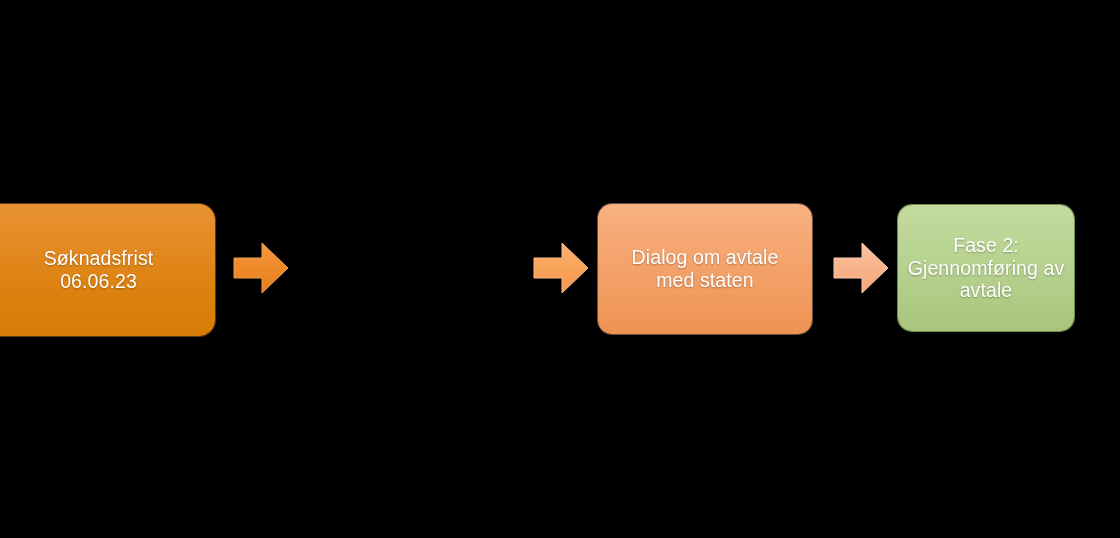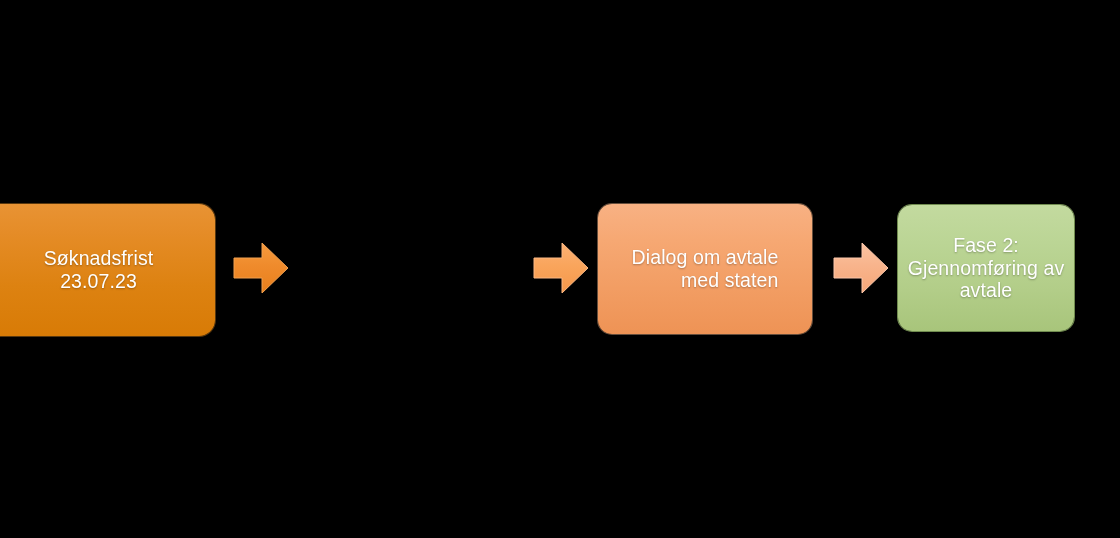--- a/index.html
+++ b/index.html
@@ -78,21 +78,21 @@
   .node-text {
     font-size: 19.5px;
     line-height: 1.16;
     white-space: pre-line;
     margin: 0;
     padding: 0;
   }
   .node-1 .node-text { text-align: center; }
   .node-2 .node-text.lead { text-align: left; width: 176px; }
   .node-2 .node-text.sub  { text-align: center; width: 176px; margin-top: 14px; }
-  .node-3 .node-text { text-align: right; }
+  .node-3 .node-text { text-align: center; }
   .node-4 .node-text { text-align: center; }
 
   
   .arrow {
     position: absolute;
     top: 240px;
     width: 58px;
     height: 56px;
   }
   .arrow svg { display: block; width: 100%; height: 100%; }
@@ -101,21 +101,21 @@
   .arrow-2 { left: 532px; }
   .arrow-3 { left: 832px; }
 </style>
 </head>
 <body>
 
 <div id="stage">
 
   <div class="node node-1">
     <div class="node-text">Søknadsfrist
-23.07.23</div>
+06.06.23</div>
   </div>
 
   <div class="arrow arrow-1">
     <svg viewBox="0 0 58 56" xmlns="http://www.w3.org/2000/svg" aria-hidden="true">
       <defs>
         <linearGradient id="ag1" x1="0" y1="0" x2="0" y2="1">
           <stop offset="0%" stop-color="#f59a3e"></stop>
           <stop offset="45%" stop-color="#ef8b2c"></stop>
           <stop offset="100%" stop-color="#e87f1c"></stop>
         </linearGradient>

